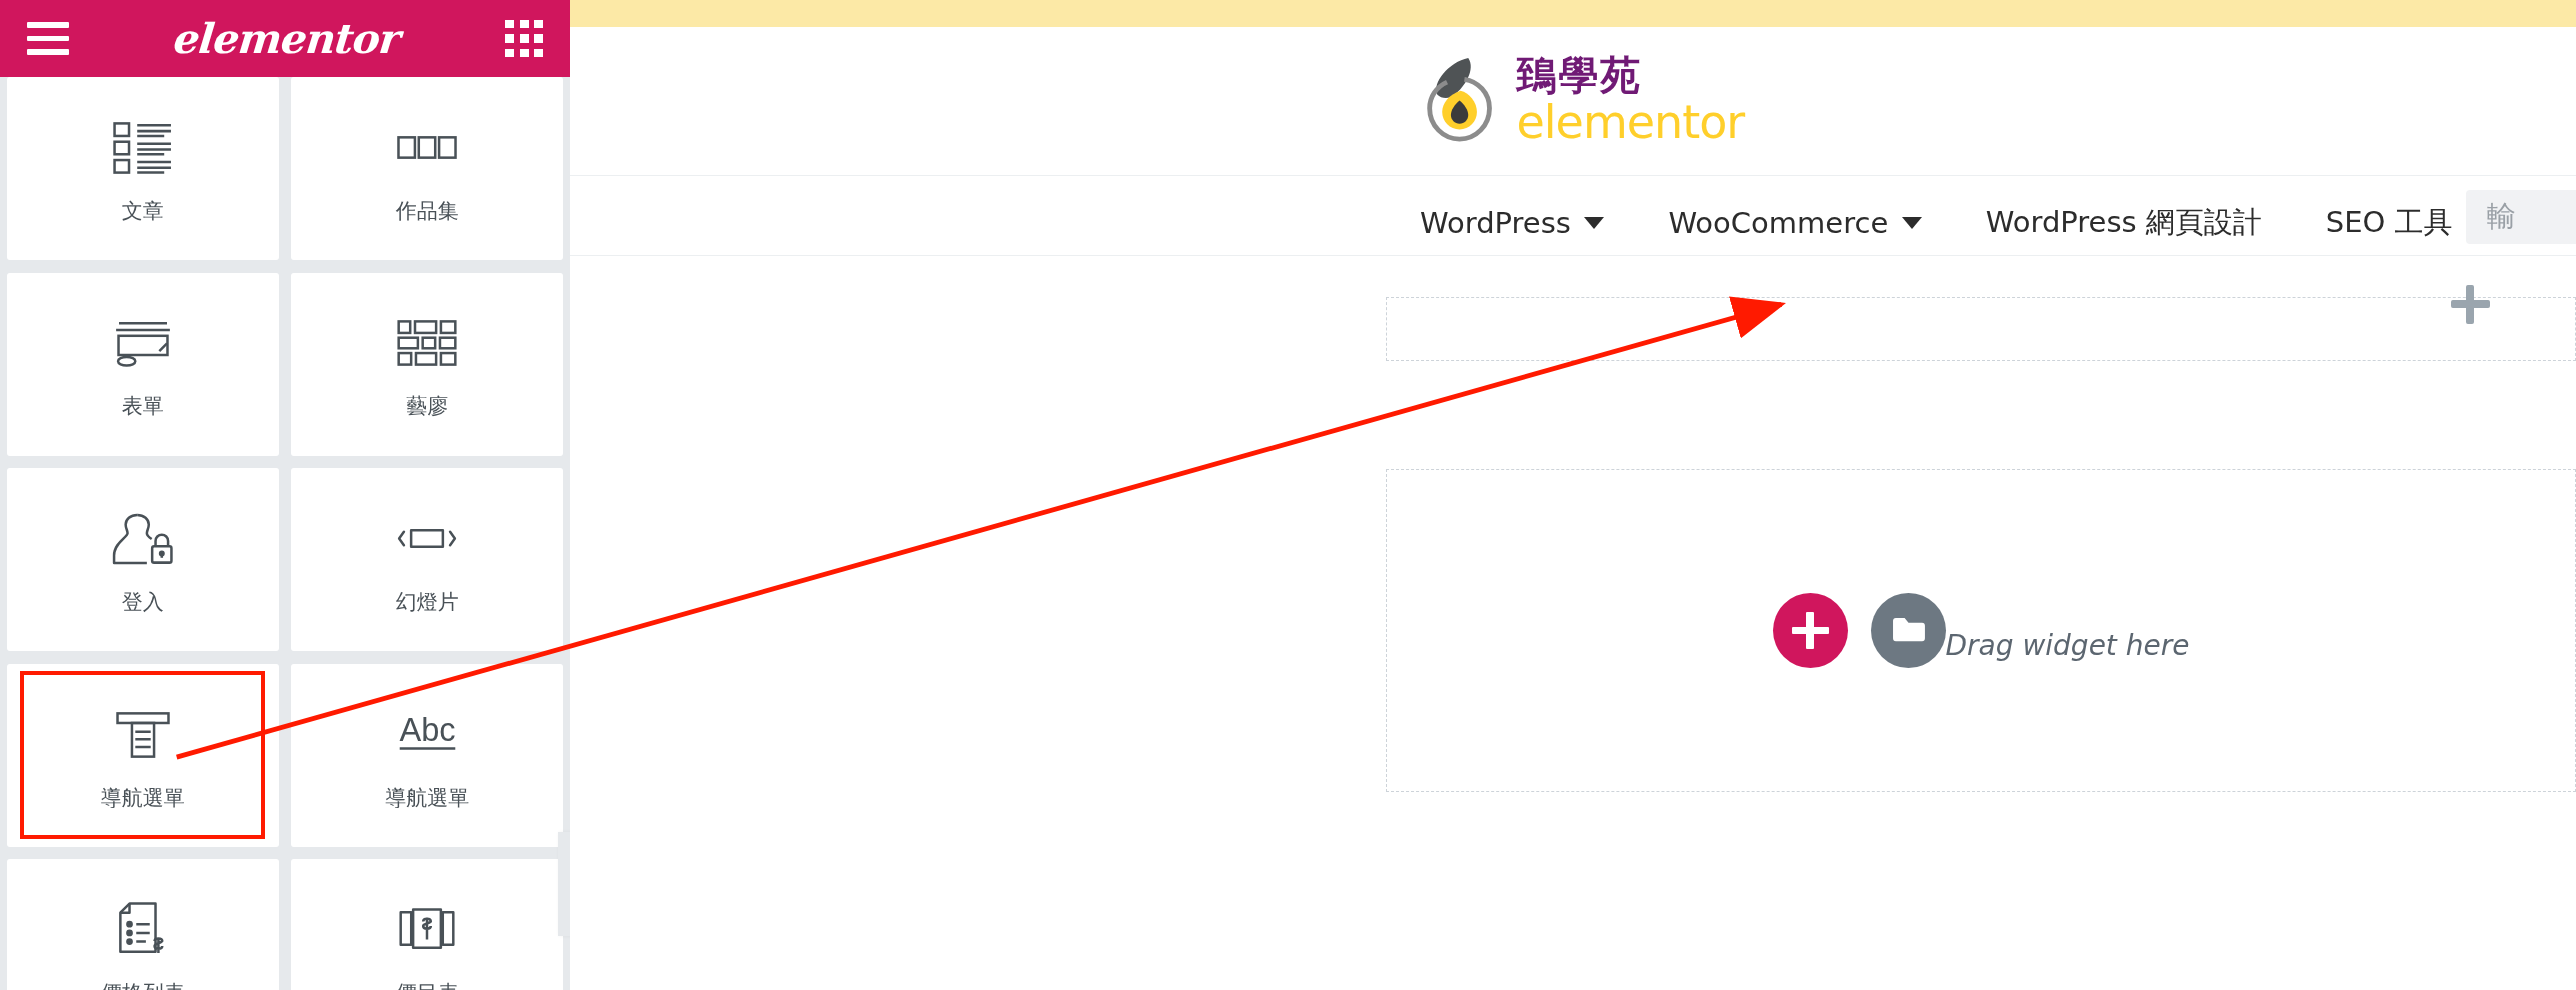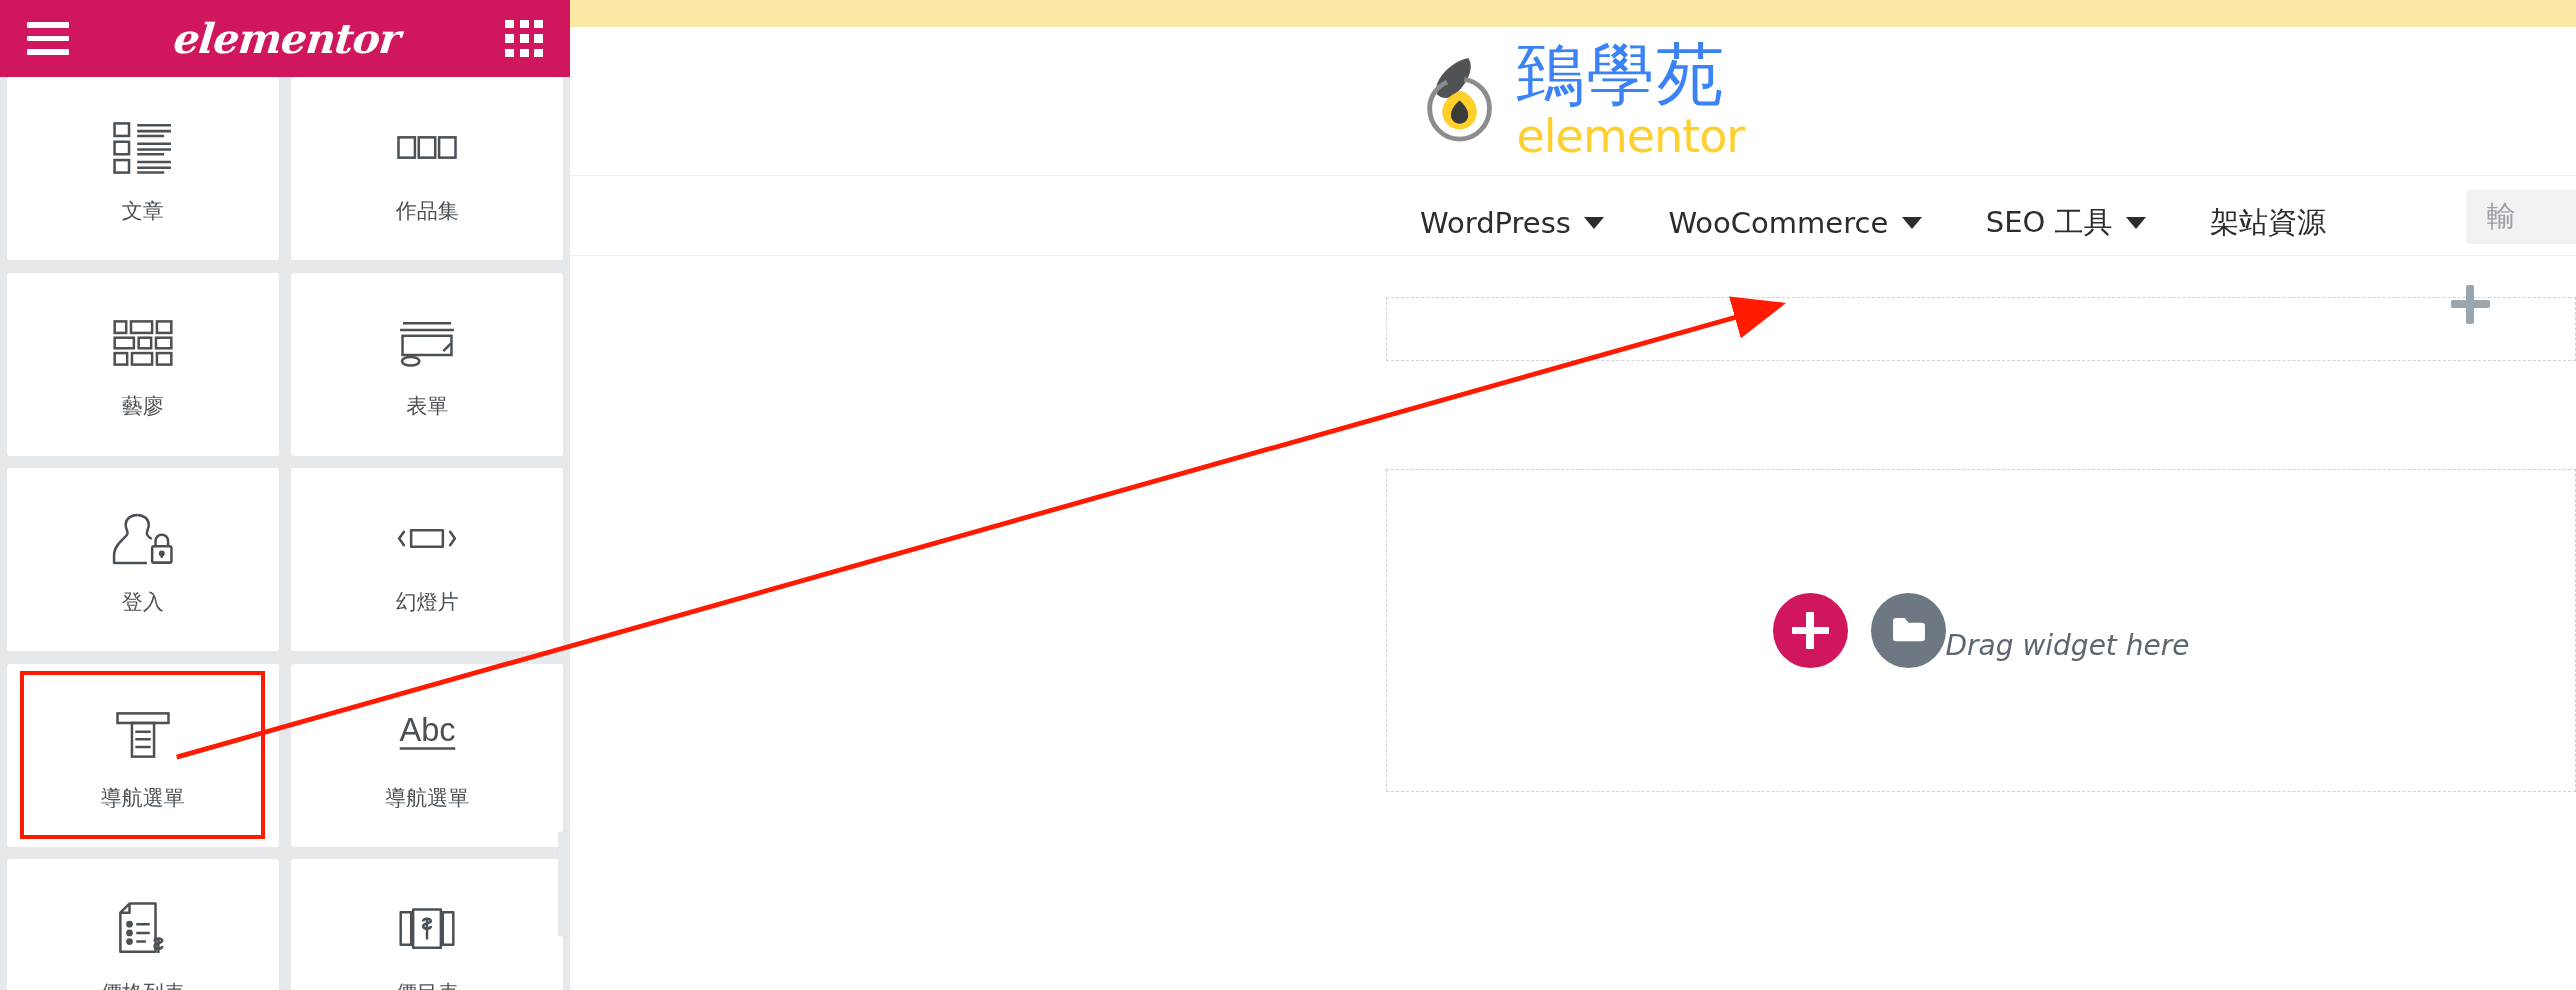--- a/index.html
+++ b/index.html
@@ -50,22 +50,22 @@
      box-shadow:1.9px 0 3.9px rgba(0,0,0,.06); z-index:30; }
 
   
   .canvas{ flex:1; height:991px; background:#fff; position:relative; overflow:hidden; }
   .top-strip{ height:27px; background:#fce9a6; width:100%; }
 
   .site-head{ padding:23px 0 0 850px; }
   .logo-wrap{ display:flex; align-items:center; gap:13.5px; height:100px; }
   .logo-mark{ width:83px; height:93px; flex:0 0 83px; }
   .logo-text{ display:flex; flex-direction:column; justify-content:center; }
-  .logo-cn{ font-size:68px; color:#3b82f6; font-family:"DejaVu Sans",sans-serif;
-            letter-spacing:1.9px; line-height:1; font-weight:400; }
+  .logo-cn{ font-size:40px; color:#701a75; font-family:"DejaVu Sans",sans-serif;
+            letter-spacing:1.9px; line-height:1; font-weight:700; }
   .logo-en{ font-size:46px; color:#ffcf2b; font-family:"DejaVu Sans",sans-serif;
             line-height:1; margin-top:3.9px; letter-spacing:-1px; }
 
   .site-nav{ margin-top:25px; border-top:1px solid #eceff1; border-bottom:1px solid #eceff1;
              height:81px; display:flex; align-items:center; padding-left:850px;
              position:relative; }
   .nav-item{ display:flex; align-items:center; gap:13.5px; margin-right:64px;
              font-size:29px; color:#2c2c2c; cursor:pointer; white-space:nowrap;
              font-family:"DejaVu Sans",sans-serif;margin-top:15px; }
   .caret{ width:0; height:0; border-left:10.6px solid transparent;
@@ -160,51 +160,51 @@
             </g>
           </svg>
         </div>
         <div class="wlabel">作品集</div>
       </div>
 
       <div class="widget">
         <div class="wicon">
           <svg width="60" height="48" viewBox="0 0 62 50">
             <g fill="none" stroke="#495157" stroke-width="2.6">
+              <path d="M6 4.5h50M3 11.5h56"></path>
+              <rect x="5.5" y="17.5" width="51" height="20"></rect>
+              <path d="M48 33.5l8-8"></path>
+              <ellipse cx="14" cy="44" rx="9" ry="4.5"></ellipse>
+            </g>
+          </svg>
+        </div>
+        <div class="wlabel">表單</div>
+      </div>
+
+      <div class="widget">
+        <div class="wicon">
+          <svg width="60" height="48" viewBox="0 0 62 50">
+            <g fill="none" stroke="#495157" stroke-width="2.6">
               <rect x="1.5" y="2.5" width="12" height="12"></rect>
               <rect x="18.5" y="2.5" width="22" height="12"></rect>
               <rect x="45.5" y="2.5" width="15" height="12"></rect>
               <rect x="1.5" y="19.5" width="20" height="11"></rect>
               <rect x="26.5" y="19.5" width="13" height="11"></rect>
               <rect x="44.5" y="19.5" width="16" height="11"></rect>
               <rect x="1.5" y="35.5" width="13" height="12"></rect>
               <rect x="19.5" y="35.5" width="21" height="12"></rect>
               <rect x="45.5" y="35.5" width="15" height="12"></rect>
             </g>
           </svg>
         </div>
         <div class="wlabel">藝廖</div>
       </div>
 
       <div class="widget">
         <div class="wicon">
-          <svg width="60" height="48" viewBox="0 0 62 50">
-            <g fill="none" stroke="#495157" stroke-width="2.6">
-              <path d="M6 4.5h50M3 11.5h56"></path>
-              <rect x="5.5" y="17.5" width="51" height="20"></rect>
-              <path d="M48 33.5l8-8"></path>
-              <ellipse cx="14" cy="44" rx="9" ry="4.5"></ellipse>
-            </g>
-          </svg>
-        </div>
-        <div class="wlabel">表單</div>
-      </div>
-
-      <div class="widget">
-        <div class="wicon">
           <svg width="62" height="54" viewBox="0 0 64 56">
             <g fill="none" stroke="#495157" stroke-width="2.6" stroke-linejoin="round">
               <path d="M26 3c-7 0-12 4.5-12 10 0 4 2 6 2 9 0 4-14 10-14 23v8h34"></path>
               <path d="M26 3c7 0 12 4.5 12 10 0 4-2 6-2 9 0 2 2 4 5 6"></path>
               <rect x="41.5" y="35.5" width="20" height="17" rx="2"></rect>
               <path d="M45 35v-5a6.5 6.5 0 0113 0v5"></path>
               <circle cx="51.5" cy="43" r="1.8" fill="#495157"></circle>
               <path d="M51.5 44.5v3"></path>
             </g>
           </svg>
@@ -309,20 +309,23 @@
     <div class="site-nav">
       <div class="nav-item">
         <span>WordPress</span>
         <span class="caret"></span>
       </div>
       <div class="nav-item">
         <span>WooCommerce</span>
         <span class="caret"></span>
       </div>
       <div class="nav-item">
+        <span>WordPress 網頁設計</span>
+      </div>
+      <div class="nav-item">
         <span>SEO 工具</span>
         <span class="caret"></span>
       </div>
       <div class="nav-item">
         <span>架站資源</span>
       </div>
 
       <div class="nav-search">
         <span>輸</span>
       </div>

